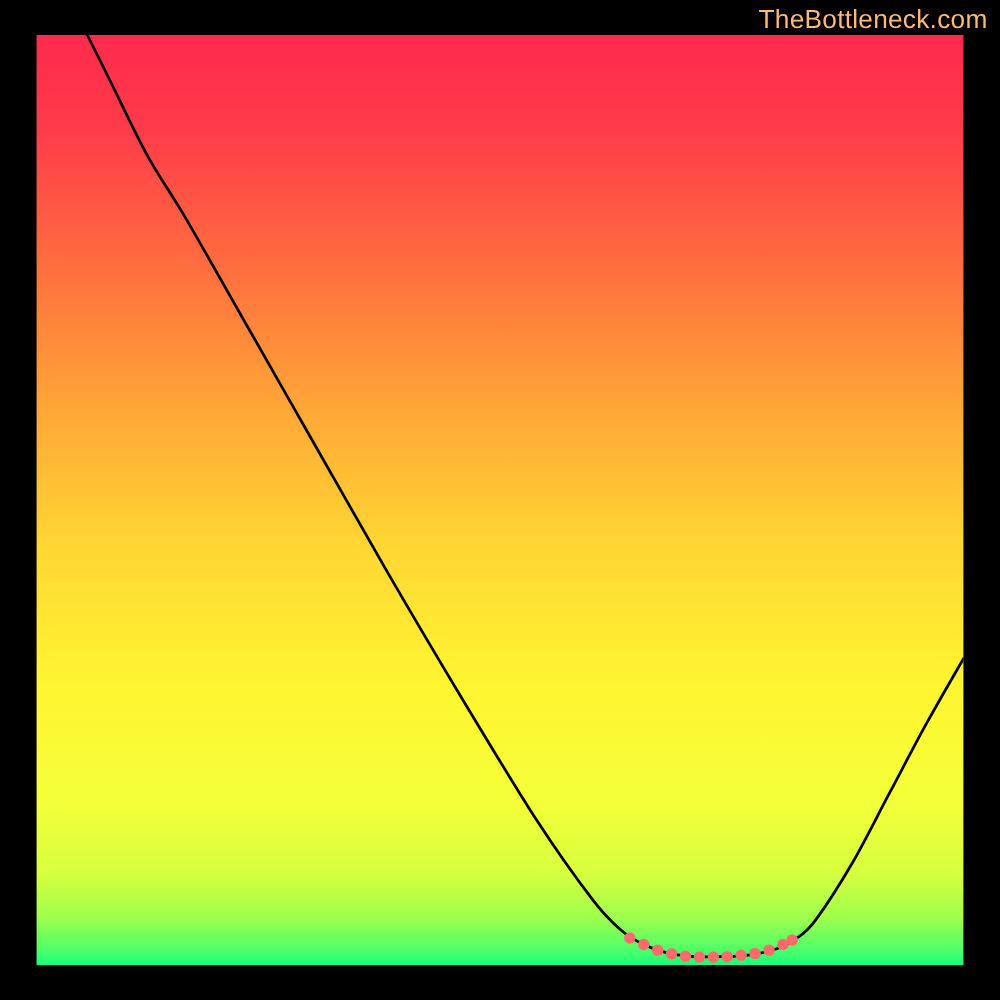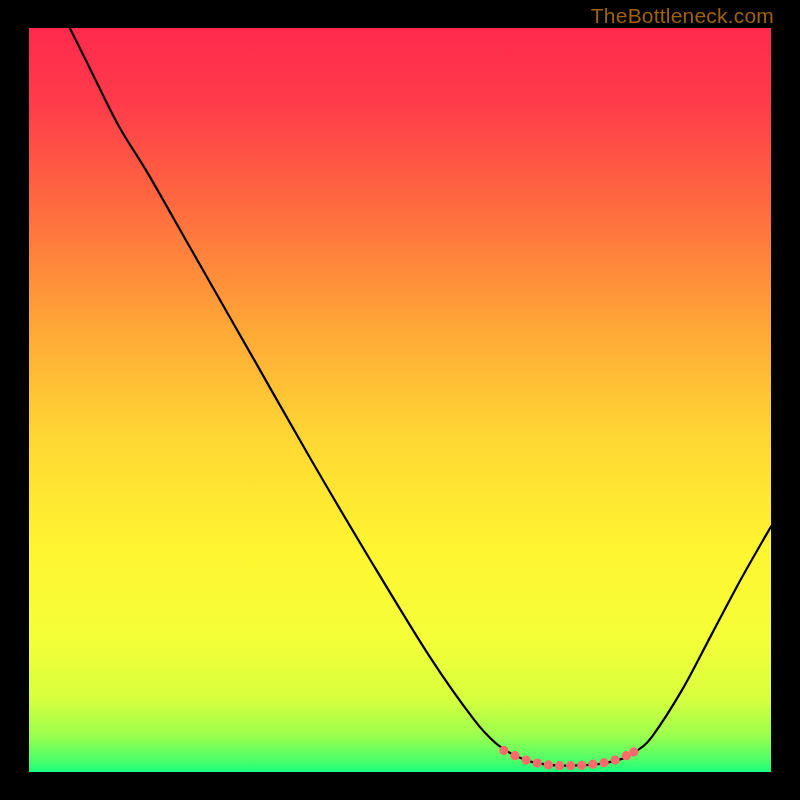--- a/index.html
+++ b/index.html
@@ -12,22 +12,22 @@
     font-family: Arial, Helvetica, sans-serif;
   }
   .container {
     position: relative;
     width: 800px;
     height: 800px;
   }
   .watermark {
     position: absolute;
     top: 4px;
-    right: 26px;
-    color: #a16207;
+    right: 10px;
+    color: #fdba74;
     font-size: 21px;
     font-weight: 500;
     letter-spacing: 0.2px;
   }
   .plot-frame {
     position: absolute;
     left: 29px;
     top: 28px;
     width: 742px;
     height: 744px;

